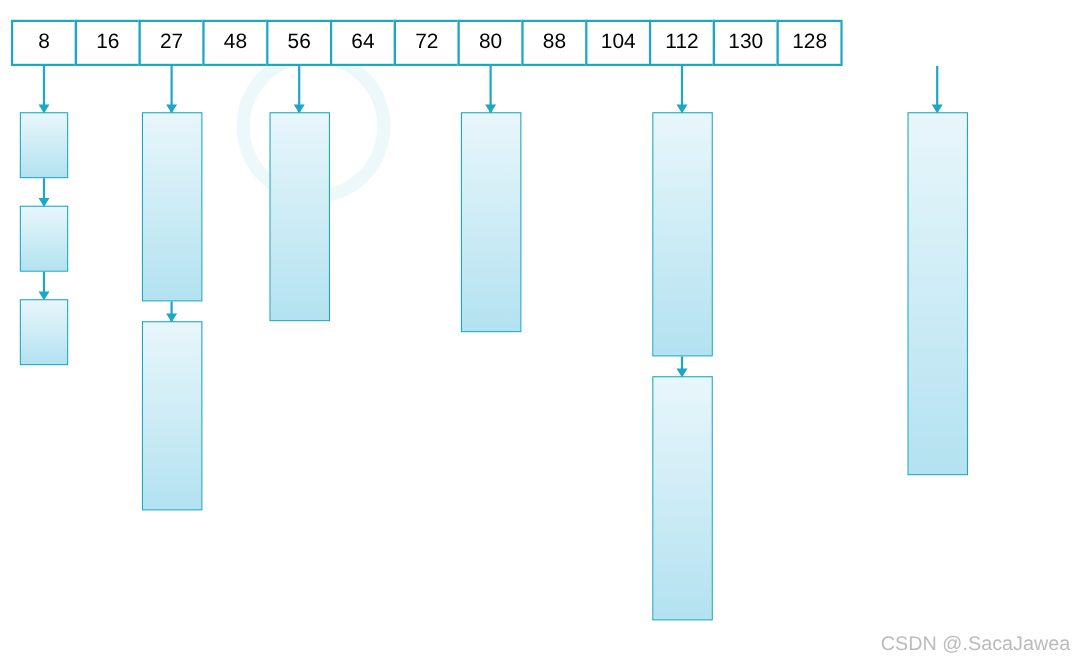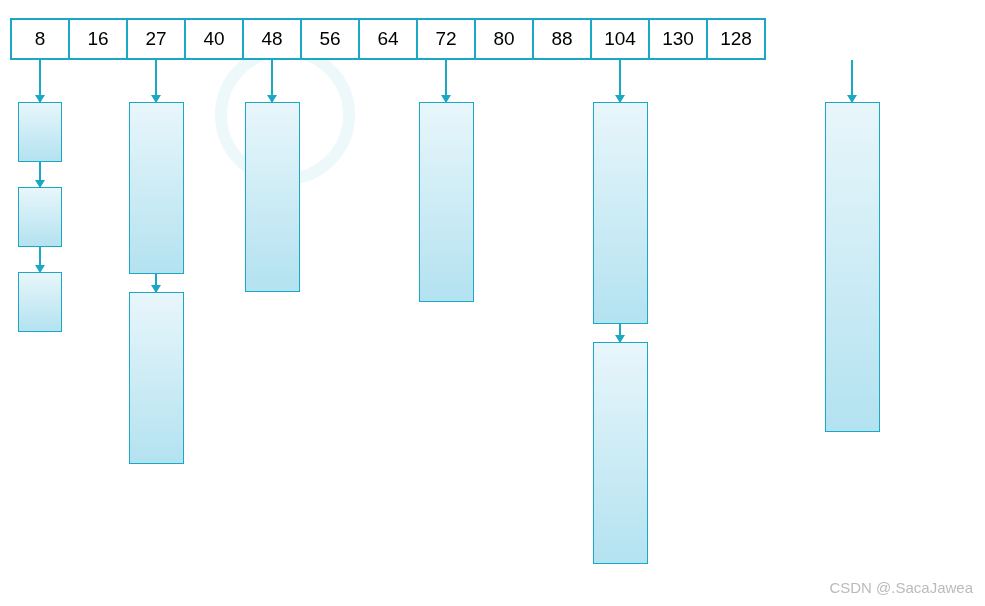--- a/index.html
+++ b/index.html
@@ -65,41 +65,41 @@
       height: 140px;
       opacity: 0.08;
       pointer-events: none;
       border: 12px solid #1ba8c4;
       border-radius: 50%;
     }
     .footer {
       position: absolute;
       bottom: 10px;
       right: 12px;
-      font-size: 15px;
+      font-size: 18px;
       color: #bbb;
     }
   </style>
 </head>
 <body>
 
 <div class="watermark-top"></div>
 
 <div class="header-row">
     <div class="header-cell">8</div>
     <div class="header-cell">16</div>
     <div class="header-cell">27</div>
-    <div class="header-cell">40</div>
     <div class="header-cell">48</div>
     <div class="header-cell">56</div>
     <div class="header-cell">64</div>
     <div class="header-cell">72</div>
     <div class="header-cell">80</div>
     <div class="header-cell">88</div>
     <div class="header-cell">104</div>
+    <div class="header-cell">112</div>
     <div class="header-cell">130</div>
     <div class="header-cell">128</div>
   </div>
 
 <div id="columns-container">
     <div class="column" style="left: 18px; top: 60px;">
       <div class="arrow-down" style="height: 42px;"></div>
       <div class="block" style="width: 44px; height: 60px;"></div>
       <div class="arrow-down" style="height: 25px;"></div>
       <div class="block" style="width: 44px; height: 60px;"></div>

